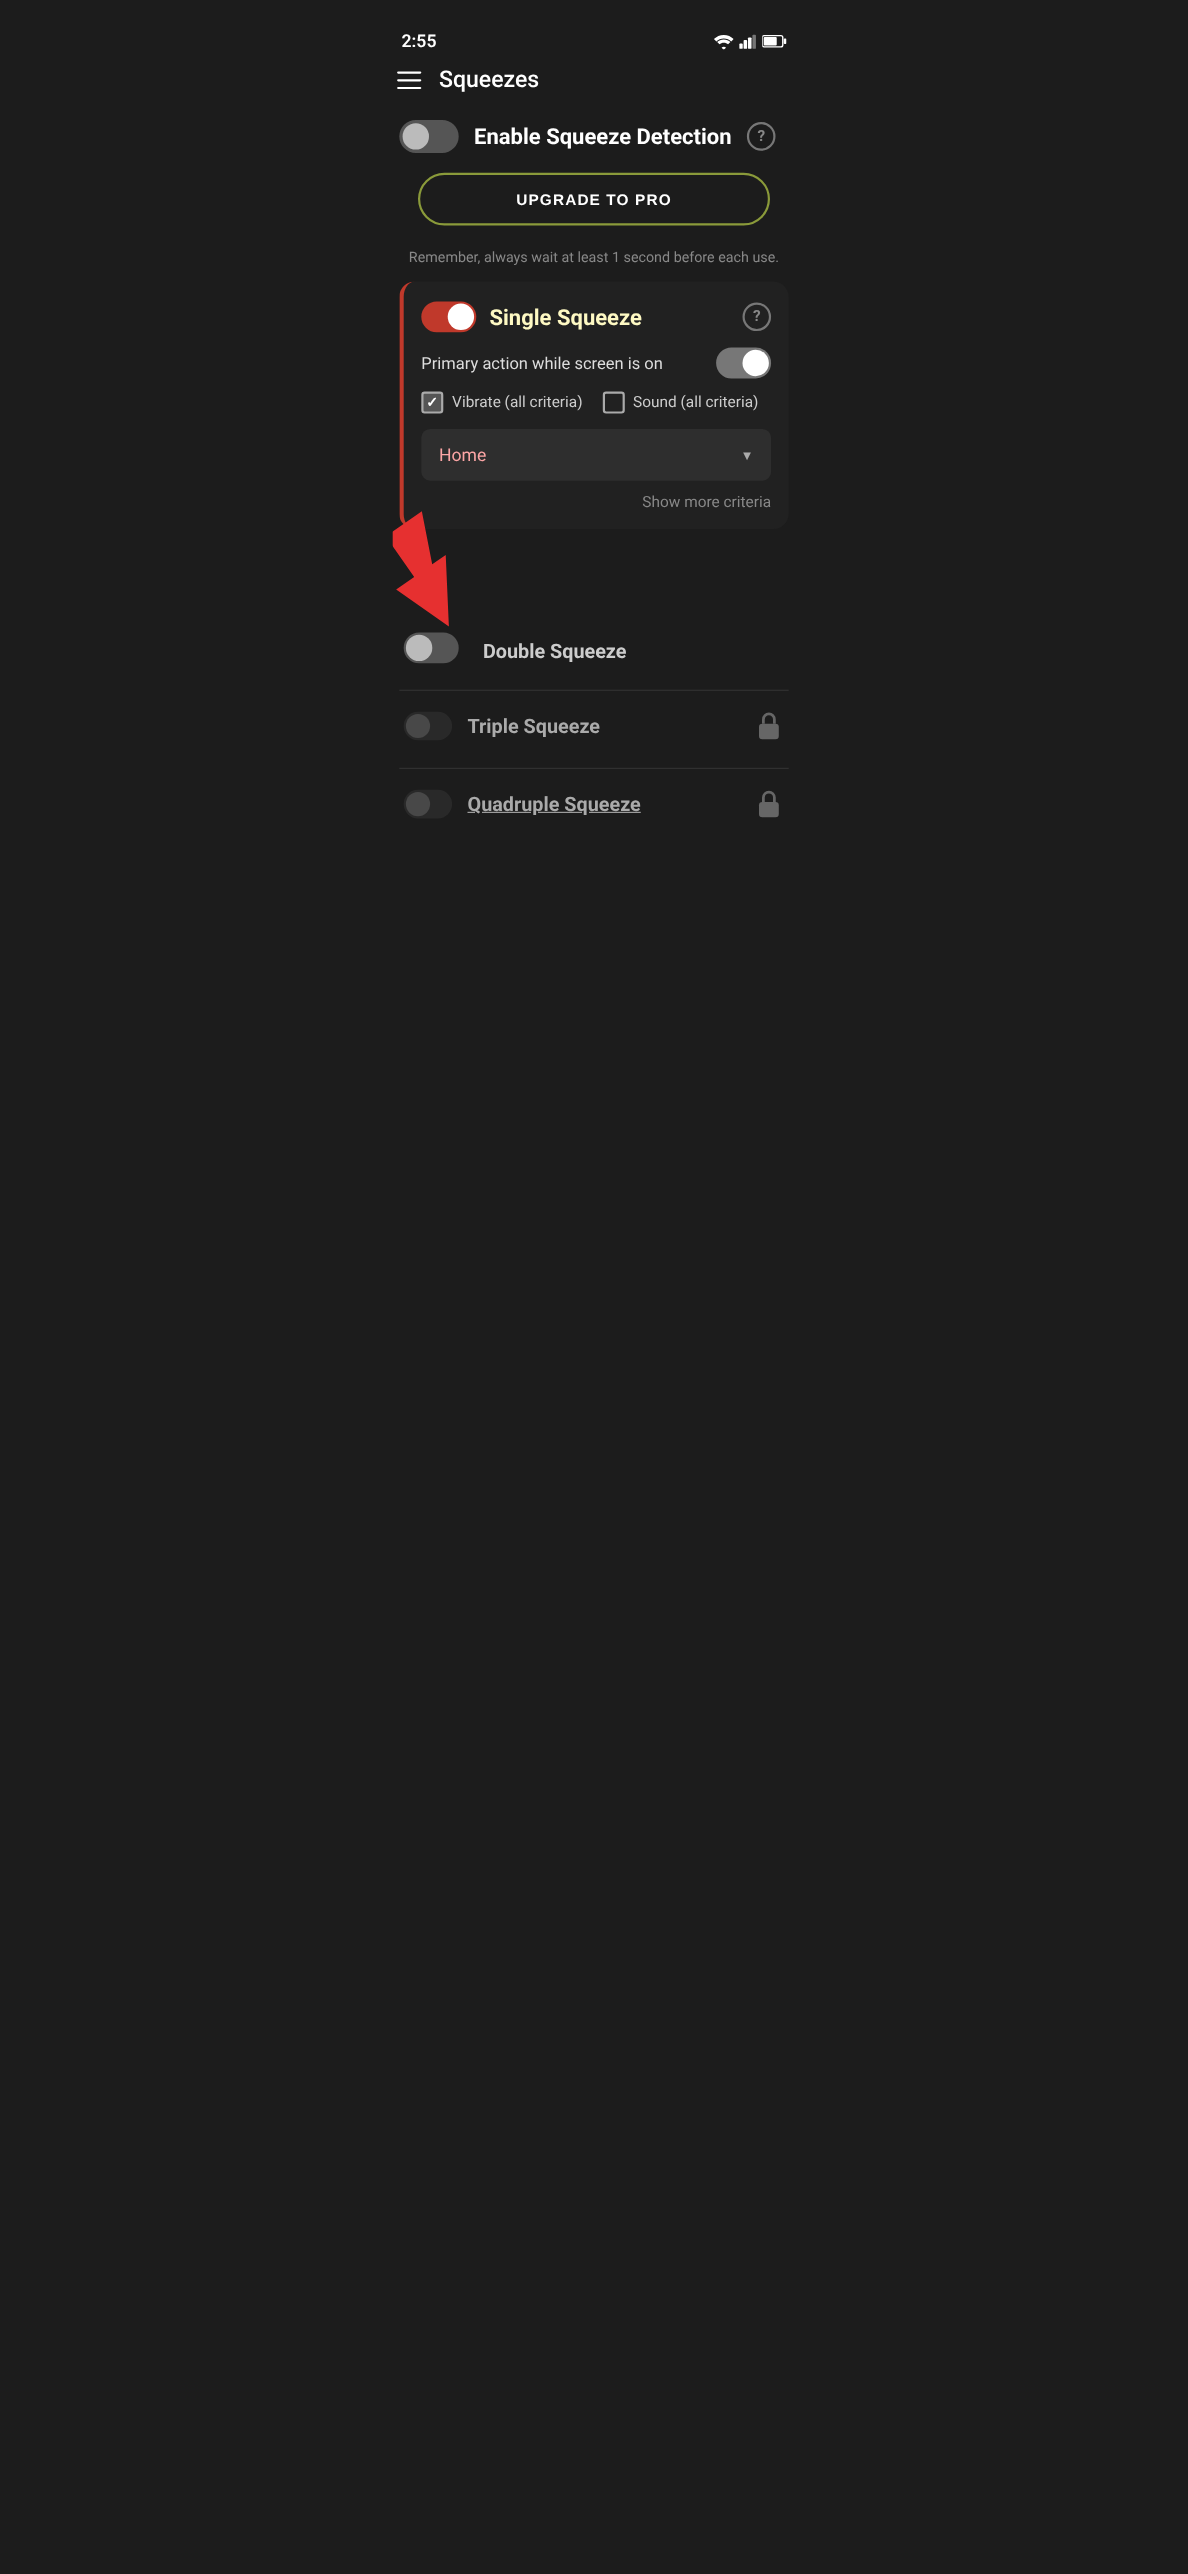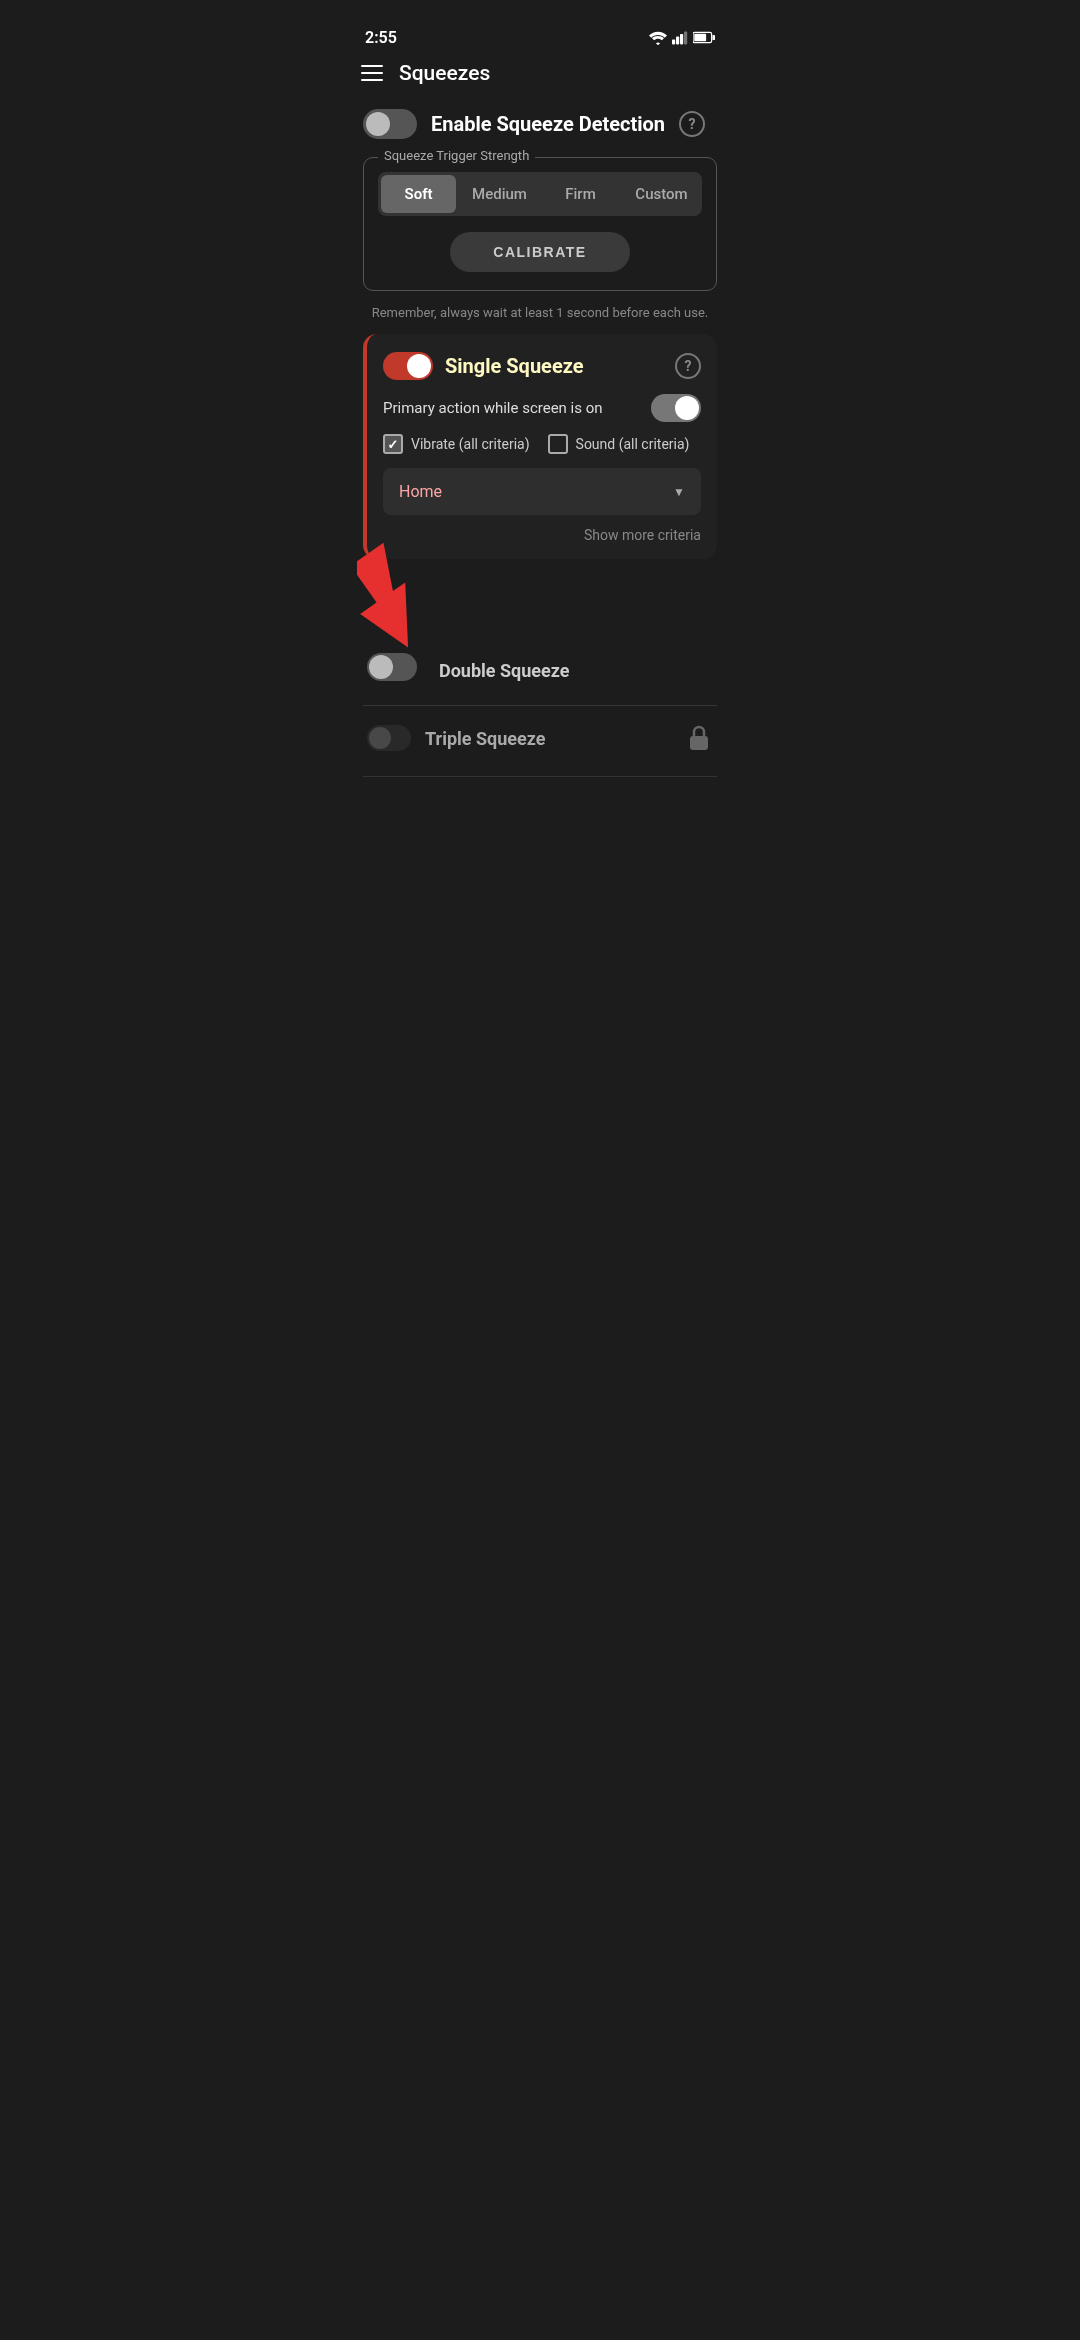--- a/index.html
+++ b/index.html
@@ -454,31 +454,22 @@
 <div class="content">
 
   <div class="enable-row">
     <div class="toggle toggle-off">
       <div class="toggle-thumb"></div>
     </div>
     <span class="enable-label">Enable Squeeze Detection</span>
     <div class="help-icon">?</div>
   </div>
 
-
-  <div class="trigger-section">
-    <span class="trigger-section-label">Squeeze Trigger Strength</span>
-    <div class="trigger-tabs">
-      <div class="trigger-tab active">Soft</div>
-      <div class="trigger-tab">Medium</div>
-      <div class="trigger-tab">Firm</div>
-      <div class="trigger-tab">Custom</div>
-    </div>
-    <button class="calibrate-btn">CALIBRATE</button>
-  </div>
+  <button class="upgrade-btn">UPGRADE TO PRO</button>
+
 
   <p class="hint-text">Remember, always wait at least 1 second before each use.</p>
 
   <div class="squeeze-card-wrapper">
     <div class="squeeze-card">
 
       <div class="squeeze-card-header">
         <div class="toggle toggle-on" style="width:50px;height:28px;border-radius:14px;">
           <div class="toggle-thumb" style="top:2px;left:24px;width:24px;height:24px;"></div>
         </div>
@@ -542,14 +533,26 @@
     <div class="lock-icon">
       <svg width="24" height="28" viewBox="0 0 24 28" fill="#666">
         <rect x="3" y="12" width="18" height="14" rx="3"></rect>
         <path d="M7 12V8a5 5 0 0110 0v4" fill="none" stroke="#666" stroke-width="2.5"></path>
       </svg>
     </div>
   </div>
 
   <hr class="divider">
 
+  <div class="quadruple-row">
+    <div class="toggle-small" style="background:#333;opacity:0.6;">
+      <div class="toggle-thumb" style="top:2px;left:2px;width:22px;height:22px;background:#666;position:absolute;border-radius:50%;"></div>
+    </div>
+    <span class="quadruple-title">Quadruple Squeeze</span>
+    <div class="lock-icon">
+      <svg width="24" height="28" viewBox="0 0 24 28" fill="#666">
+        <rect x="3" y="12" width="18" height="14" rx="3"></rect>
+        <path d="M7 12V8a5 5 0 0110 0v4" fill="none" stroke="#666" stroke-width="2.5"></path>
+      </svg>
+    </div>
+  </div>
 
 </div>
 
 </body></html>

